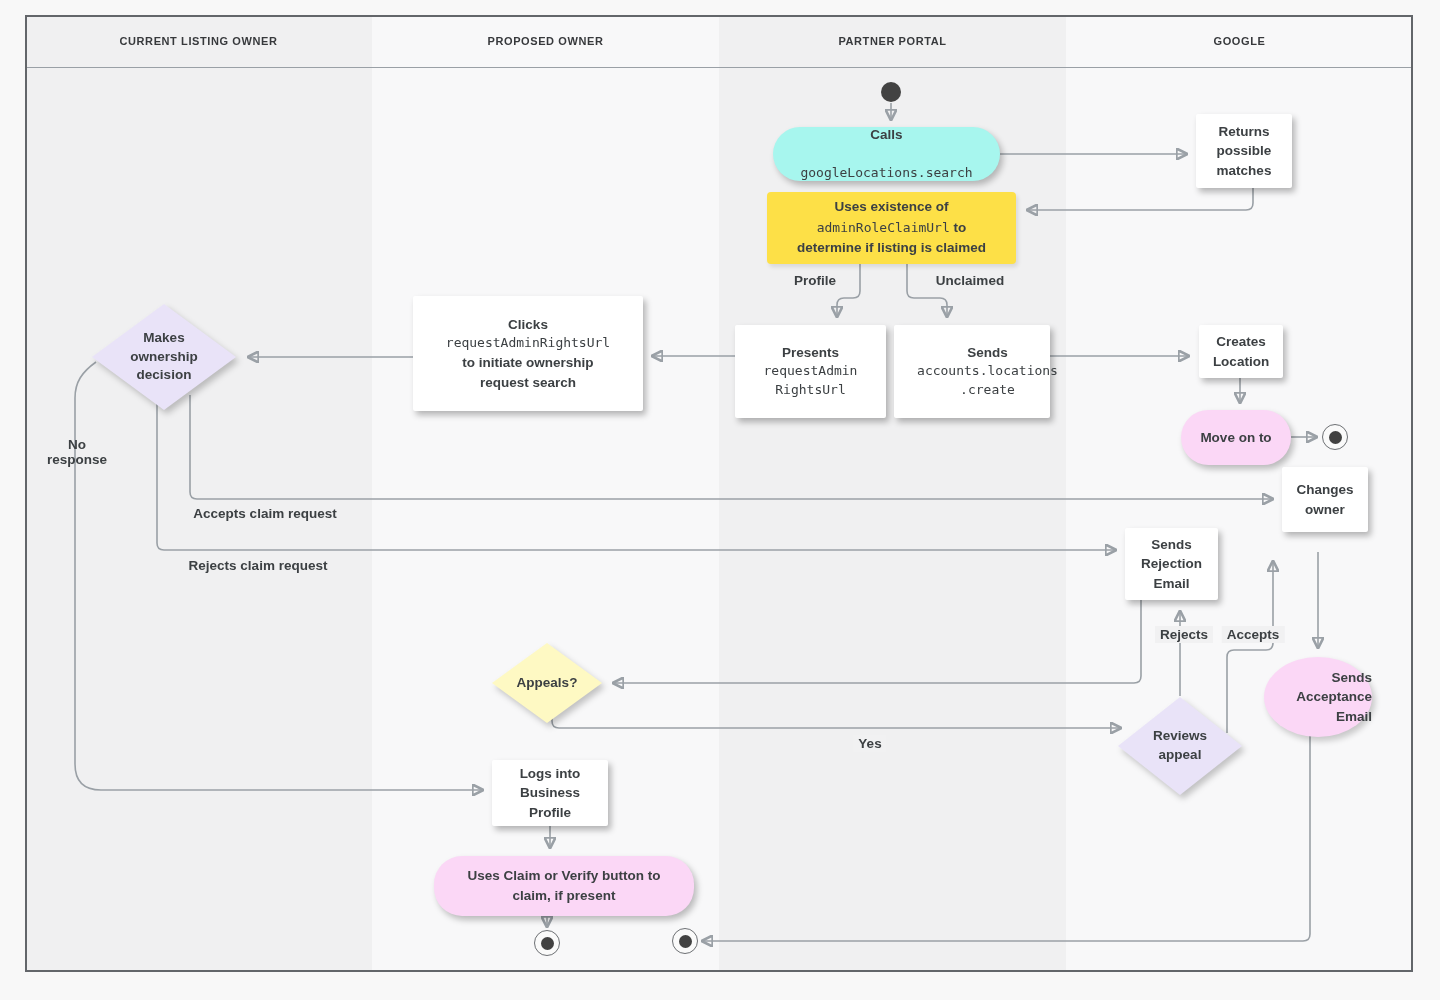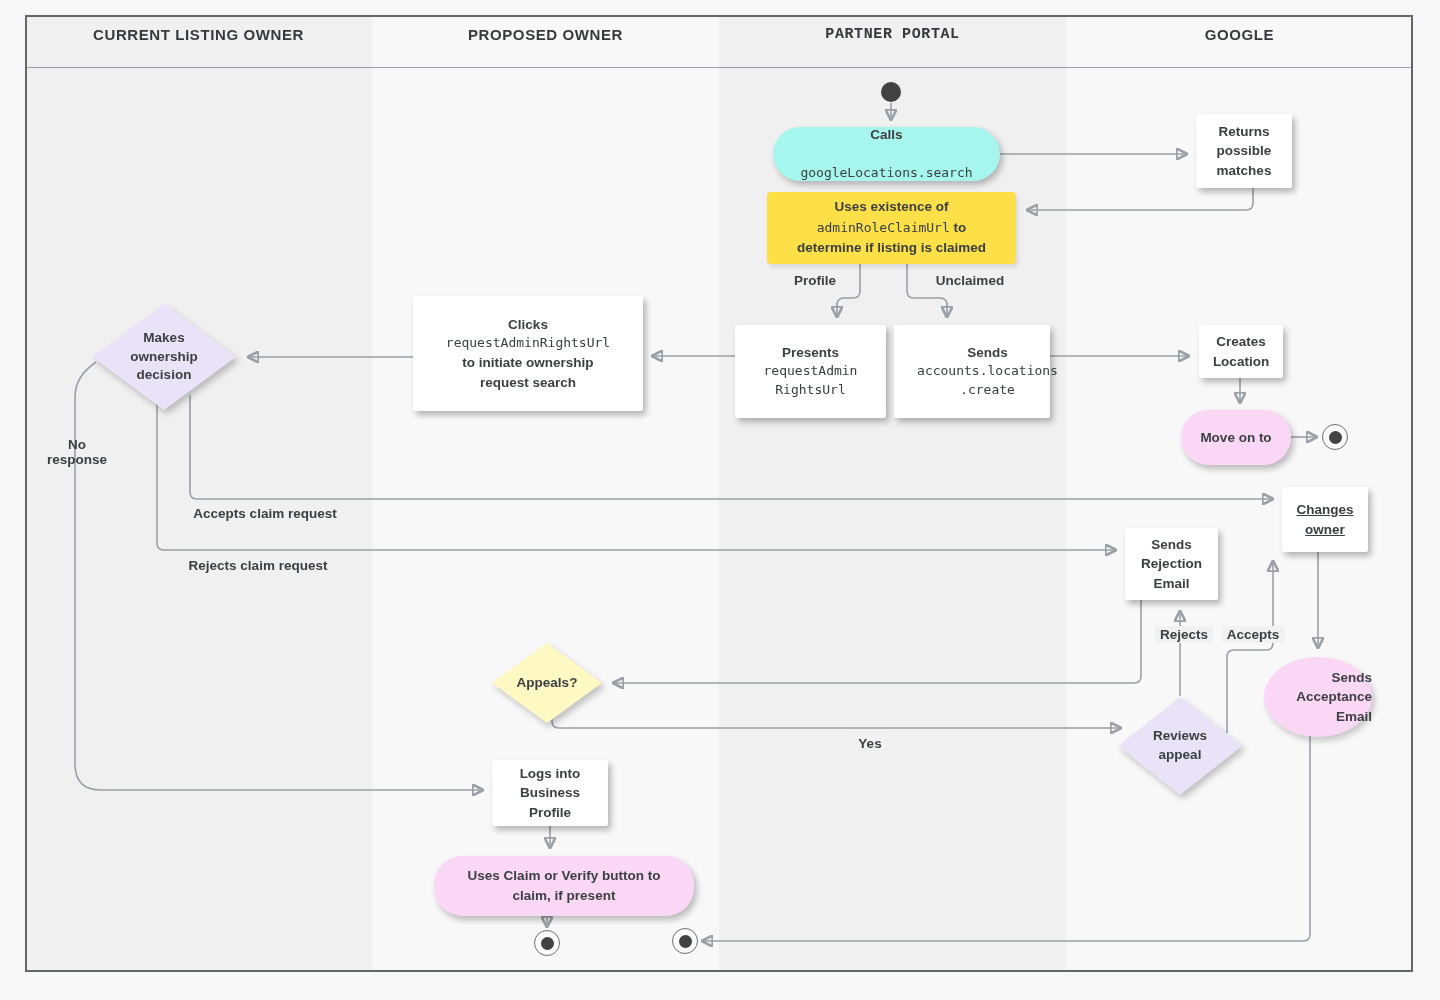--- a/index.html
+++ b/index.html
@@ -6,22 +6,22 @@
   .canvas{position:relative;width:1440px;height:1000px;background:#f8f8f8;
     font-family:"Liberation Sans",sans-serif;color:#3c4043;overflow:hidden;}
   .lane{position:absolute;top:15px;height:957px;z-index:0;}
   .lane.dark{background:#f0f0f1;}
   .lane.light{background:#f8f8f9;}
   .lane.sep{border-right:1px solid #9aa0a6;}
   .frame{position:absolute;left:25px;top:15px;width:1388px;height:957px;
     border:2px solid #63666a;box-sizing:border-box;z-index:3;pointer-events:none;}
   .header-strip{position:absolute;left:25px;top:15px;width:1388px;height:53px;
     border-bottom:1px solid #9aa0a6;box-sizing:border-box;z-index:1;}
-  .lane-header{position:absolute;top:8px;height:53px;line-height:53px;text-align:center;
-    font-weight:700;font-size:15px;letter-spacing:.6px;z-index:2;color:#37393c;}
+  .lane-header{position:absolute;top:15px;height:53px;line-height:53px;text-align:center;
+    font-weight:700;font-size:11px;letter-spacing:.6px;z-index:2;color:#37393c;}
   svg.wires{position:absolute;left:0;top:0;z-index:1;pointer-events:none;}
   svg.wires path{stroke:#9aa0a6;stroke-width:1.6;fill:none;}
   .node{position:absolute;z-index:2;display:flex;flex-direction:column;justify-content:center;
     align-items:center;text-align:center;font-size:13.5px;font-weight:700;line-height:1.45;
     box-sizing:border-box;}
   .white-box{background:#ffffff;border-radius:2px;box-shadow:3px 4px 6px rgba(0,0,0,.28);}
   .pill{border-radius:28px;box-shadow:3px 4px 6px rgba(0,0,0,.25);}
   .teal{background:#a7f6ee;}
   .pinkbg{background:#fbd7f6;}
   .purple-box{background:#fde047;border-radius:4px;box-shadow:2px 3px 4px rgba(0,0,0,.10);}
@@ -48,21 +48,21 @@
 <div class="canvas">
 
   <div class="lane dark sep" style="left:25px;width:347px;"></div>
   <div class="lane light sep" style="left:372px;width:347px;"></div>
   <div class="lane dark sep" style="left:719px;width:347px;"></div>
   <div class="lane light" style="left:1066px;width:347px;"></div>
   <div class="header-strip"></div>
 
   <div class="lane-header" style="left:25px;width:347px;">CURRENT LISTING OWNER</div>
   <div class="lane-header" style="left:372px;width:347px;">PROPOSED OWNER</div>
-  <div class="lane-header" style="left:719px;width:347px;font-family:Liberation Mono, monospace;">PARTNER PORTAL</div>
+  <div class="lane-header" style="left:719px;width:347px;">PARTNER PORTAL</div>
   <div class="lane-header" style="left:1066px;width:347px;">GOOGLE</div>
 
   <svg class="wires" width="1440" height="1000">
     <defs>
       <marker id="arrow" markerWidth="7" markerHeight="7" refX="6" refY="3.5" orient="auto">
         <path d="M0,0 L7,3.5 L0,7 z" fill="#74797e" stroke="none"></path>
       </marker>
     </defs>
     <path d="M 891,103 L 891,119" marker-end="url(#arrow)"></path>
     <path d="M 1000,154 L 1186,154" marker-end="url(#arrow)"></path>
@@ -139,21 +139,21 @@
   </div>
 
   <div class="node white-box" style="left:1199px;top:325px;width:84px;height:53px;">
     <span>Creates Location</span>
   </div>
 
   <div class="node pill pinkbg" style="left:1181px;top:410px;width:110px;height:55px;">
     <span>Move on to</span>
   </div>
 
-  <div class="node white-box" style="left:1282px;top:487px;width:86px;height:65px;text-decoration:underline;">
+  <div class="node white-box" style="left:1282px;top:467px;width:86px;height:65px;">
     <span>Changes owner</span>
   </div>
 
   <div class="node white-box" style="left:1125px;top:528px;width:93px;height:72px;">
     <span style="width:80px;">Sends Rejection Email</span>
   </div>
 
   <div class="node pinkbg ellipse" style="left:1264px;top:657px;width:108px;height:80px;">
     <span>Sends Acceptance Email</span>
   </div>

